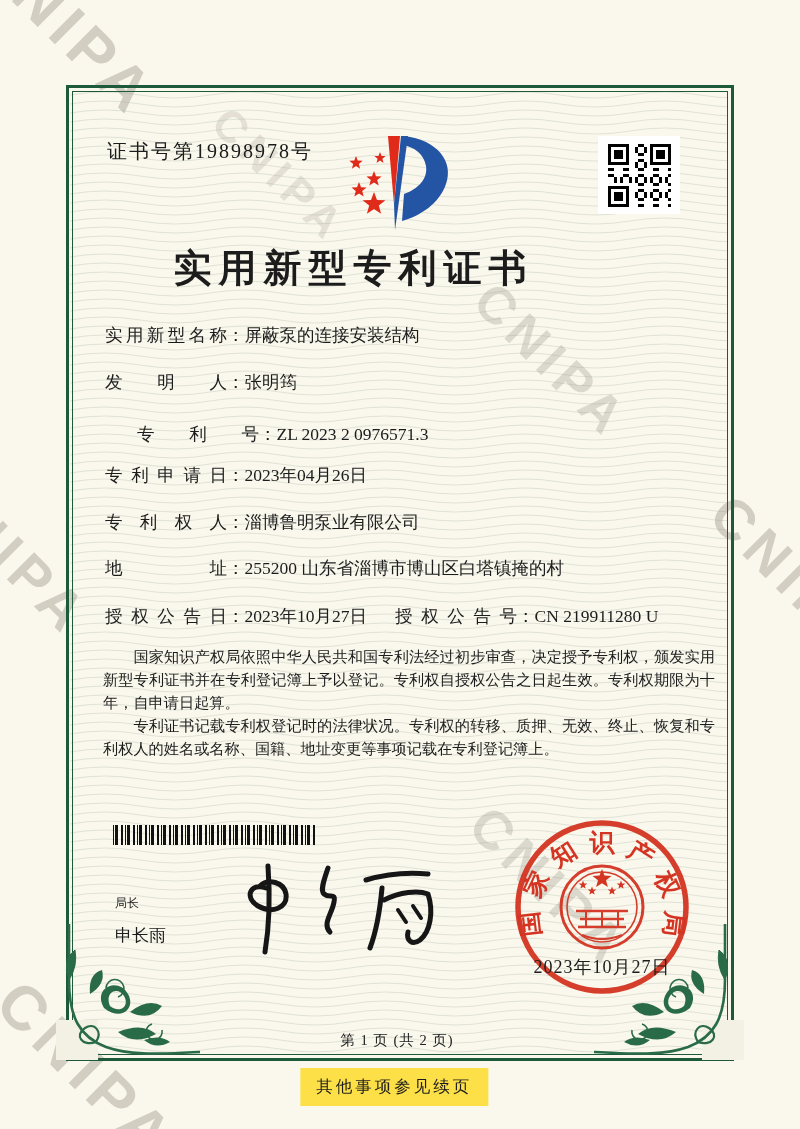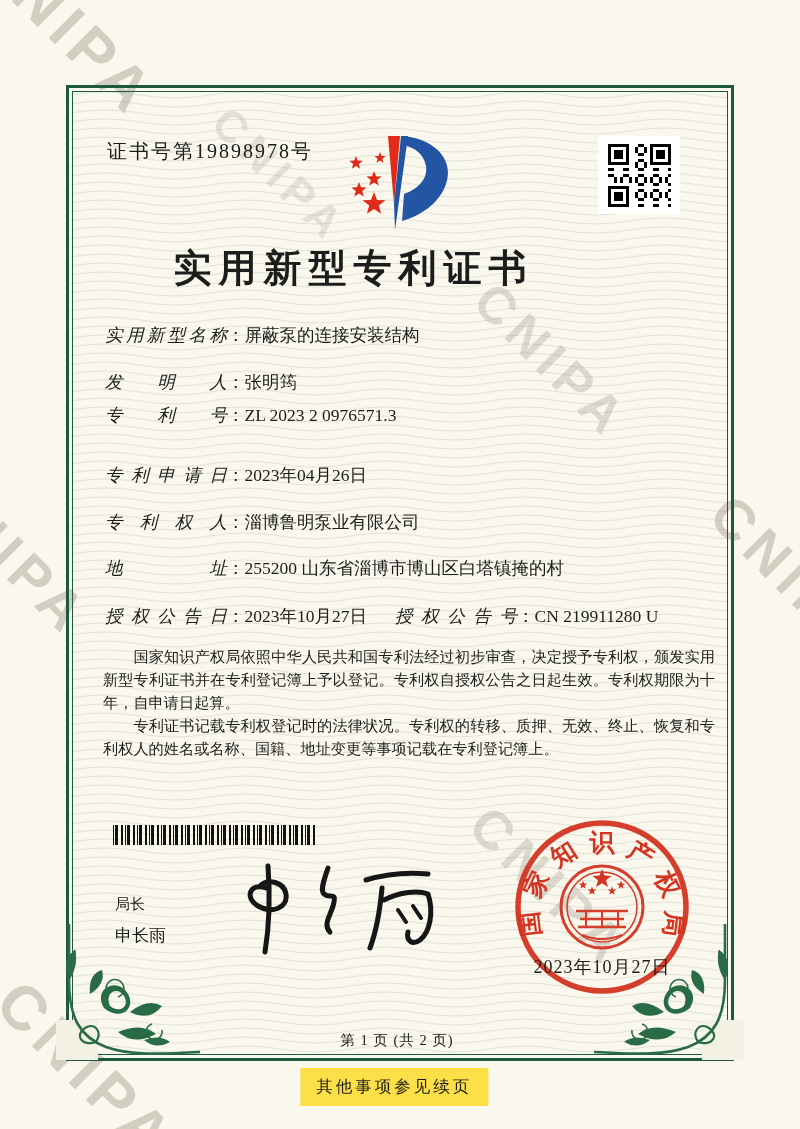--- a/index.html
+++ b/index.html
@@ -27,33 +27,33 @@
   .ornament{position:absolute; width:140px; height:140px; z-index:4;}
   
   .cert-no{position:absolute; left:107px; top:138px; font-size:20px; letter-spacing:2px; z-index:5;}
   .logo{position:absolute; left:338px; top:132px; z-index:5;}
   .qr-box{position:absolute; left:598px; top:136px; width:82px; height:78px; background:#ffffff; z-index:5;
     display:flex; align-items:center; justify-content:center;}
   .title{position:absolute; left:66px; top:243px; width:575px; text-align:center;
     font-size:38px; font-weight:bold; letter-spacing:7px; z-index:5;}
   
   .row{position:absolute; left:105px; width:615px; font-size:17.5px; z-index:5; white-space:nowrap;}
-  .lbl{display:inline-block; width:122px; text-align:justify; text-align-last:justify; vertical-align:bottom;font-style:italic;}
+  .lbl{display:inline-block; width:122px; text-align:justify; text-align-last:justify; vertical-align:bottom;}
   .colon{display:inline-block;}
   .grant{display:flex;}
   .grant .spacer{display:inline-block; width:28px;}
   
   .paras{position:absolute; left:103px; top:645px; width:612px; z-index:5;
     font-size:15.2px; line-height:23px; text-align:justify;}
   .paras p{margin:0; text-indent:2em;}
   
   #barcode{position:absolute; left:113px; top:825px; z-index:5;}
   
   .signer-title{position:absolute; left:115px; top:895px; z-index:5;
-    font-family:Liberation Sans, sans-serif; font-size:15px;}
+    font-family:Liberation Sans, sans-serif; font-size:12px;}
   .signer-name{position:absolute; left:115px; top:924px; z-index:5;
     font-family:"Liberation Sans","DejaVu Sans",sans-serif; font-size:17px;}
   .signature{position:absolute; left:232px; top:858px; z-index:5;}
   
   .seal{position:absolute; left:512px; top:815px; width:180px; height:185px; z-index:6;}
   .seal-date{position:absolute; left:512px; top:955px; width:180px; text-align:center;
     font-size:18px; color:#1b1b1b; z-index:7; letter-spacing:1px;}
   
   .page-footer{position:absolute; left:66px; top:1031px; width:662px; text-align:center;
     font-size:14.5px; z-index:5; letter-spacing:1px;}
@@ -422,21 +422,21 @@
   </div>
 
   <div class="title">实用新型专利证书</div>
 
   <div class="row" style="top:323px;">
     <span class="lbl">实用新型名称</span><span class="colon">：</span><span>屏蔽泵的连接安装结构</span>
   </div>
   <div class="row" style="top:370px;">
     <span class="lbl">发明人</span><span class="colon">：</span><span>张明筠</span>
   </div>
-  <div class="row" style="top:403px;">
+  <div class="row" style="top:422px;margin-left:32px;">
     <span class="lbl">专利号</span><span class="colon">：</span><span>ZL 2023 2 0976571.3</span>
   </div>
   <div class="row" style="top:463px;">
     <span class="lbl">专利申请日</span><span class="colon">：</span><span>2023年04月26日</span>
   </div>
   <div class="row" style="top:510px;">
     <span class="lbl">专利权人</span><span class="colon">：</span><span>淄博鲁明泵业有限公司</span>
   </div>
   <div class="row" style="top:556px;">
     <span class="lbl">地址</span><span class="colon">：</span><span>255200 山东省淄博市博山区白塔镇掩的村</span>

